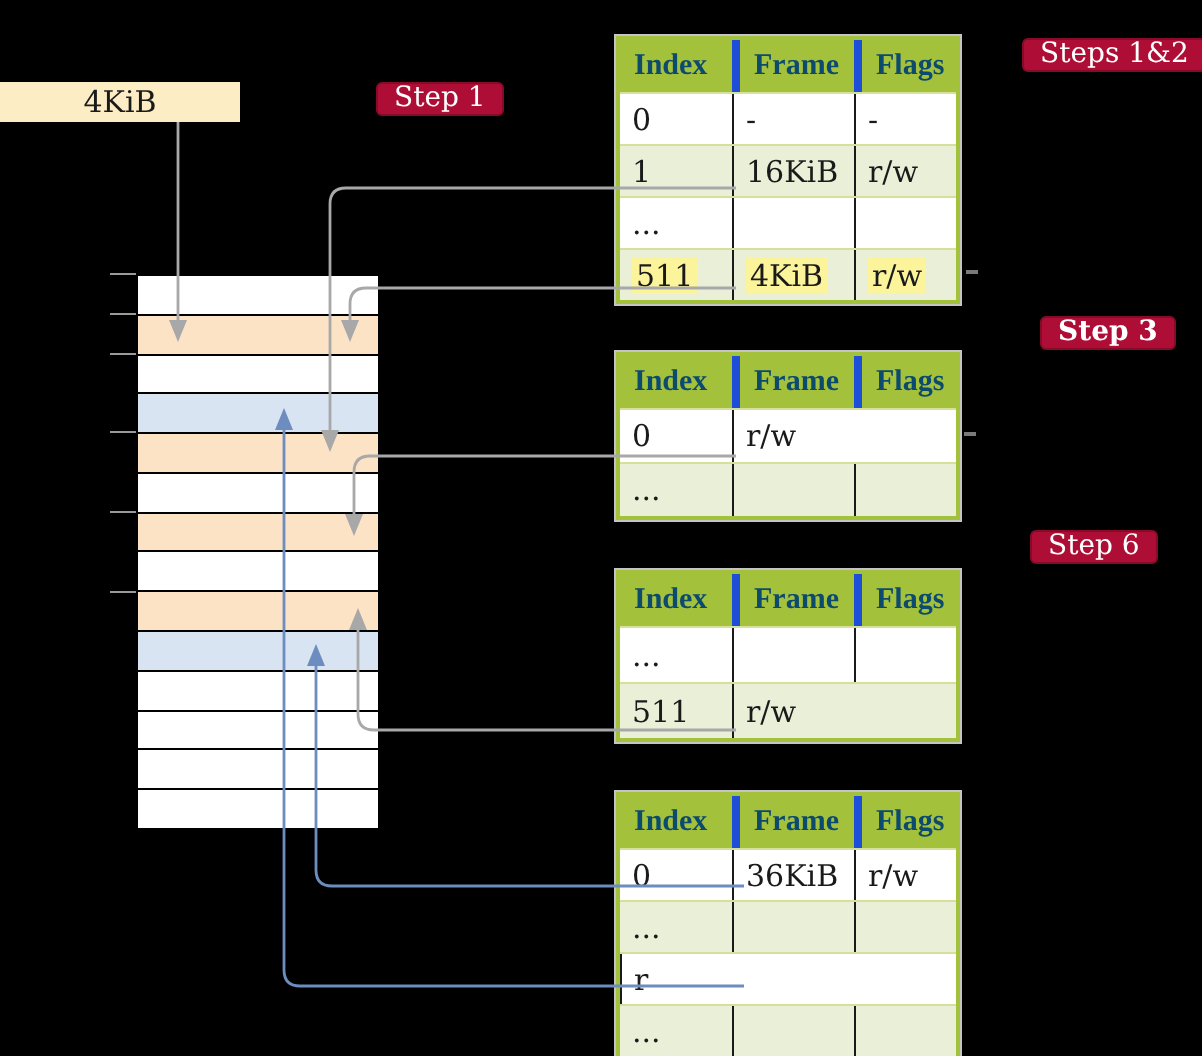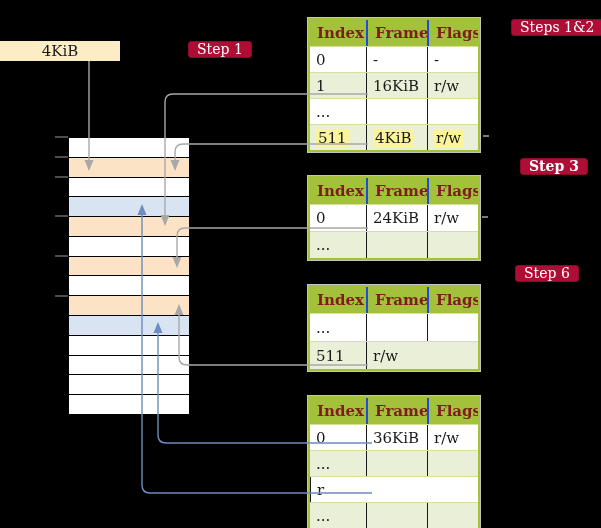--- a/index.html
+++ b/index.html
@@ -34,22 +34,22 @@
   .trow.thead{height:26px;background:#a4c13c;}
   .trow.body{border-top:1px solid #d6e09a;}
   .trow.body:first-of-type{border-top:1px solid #ffffff;}
   .trow.green{background:#eaf0d8;}
   .trow.white{background:#ffffff;}
   .cell{box-sizing:border-box;font-size:15px;color:#1a1a1a;padding-left:6px;overflow:hidden;
         display:flex;align-items:center;}
   .c-index{width:56px;}
   .c-frame{width:61px;}
   .c-flags{width:51px;flex:1;}
-  .thead .cell{color:#7f1d1d;font-weight:bold;padding-left:7px;}
-  .thead .c-frame,.thead .c-flags{border-left:2px solid #1d4ed8;}
+  .thead .cell{color:#0c4a6e;font-weight:bold;padding-left:7px;font-family:Liberation Serif, serif;}
+  .thead .c-frame,.thead .c-flags{border-left:4px solid #1d4ed8;}
   .body .c-frame,.body .c-flags{border-left:1px solid #1a1a1a;}
   .t1{top:18px;}  .t1 .trow.body{height:25px;}
   .t2{top:176px;} .t2 .trow.body{height:26px;}
   .t3{top:285px;} .t3 .trow.body{height:27px;}
   .t4{top:396px;} .t4 .trow.body{height:25px;}
   .hl{background:#fbf49b;padding:0 2px;}
 
   svg.overlay{position:absolute;left:0;top:0;pointer-events:none;}
   .gline{stroke:#a8a8a8;stroke-width:1.4;fill:none;}
   .bline{stroke:#6d8cbf;stroke-width:1.4;fill:none;}
@@ -122,21 +122,20 @@
   </div>
 
   <div class="ptable t2">
     <div class="trow thead">
       <div class="cell c-index">Index</div>
       <div class="cell c-frame">Frame</div>
       <div class="cell c-flags">Flags</div>
     </div>
     <div class="trow body white">
       <div class="cell c-index">0</div>
-      <div class="cell c-frame">24KiB</div>
       <div class="cell c-flags">r/w</div>
     </div>
     <div class="trow body green">
       <div class="cell c-index">...</div>
       <div class="cell c-frame"></div>
       <div class="cell c-flags"></div>
     </div>
   </div>
 
   <div class="ptable t3">

